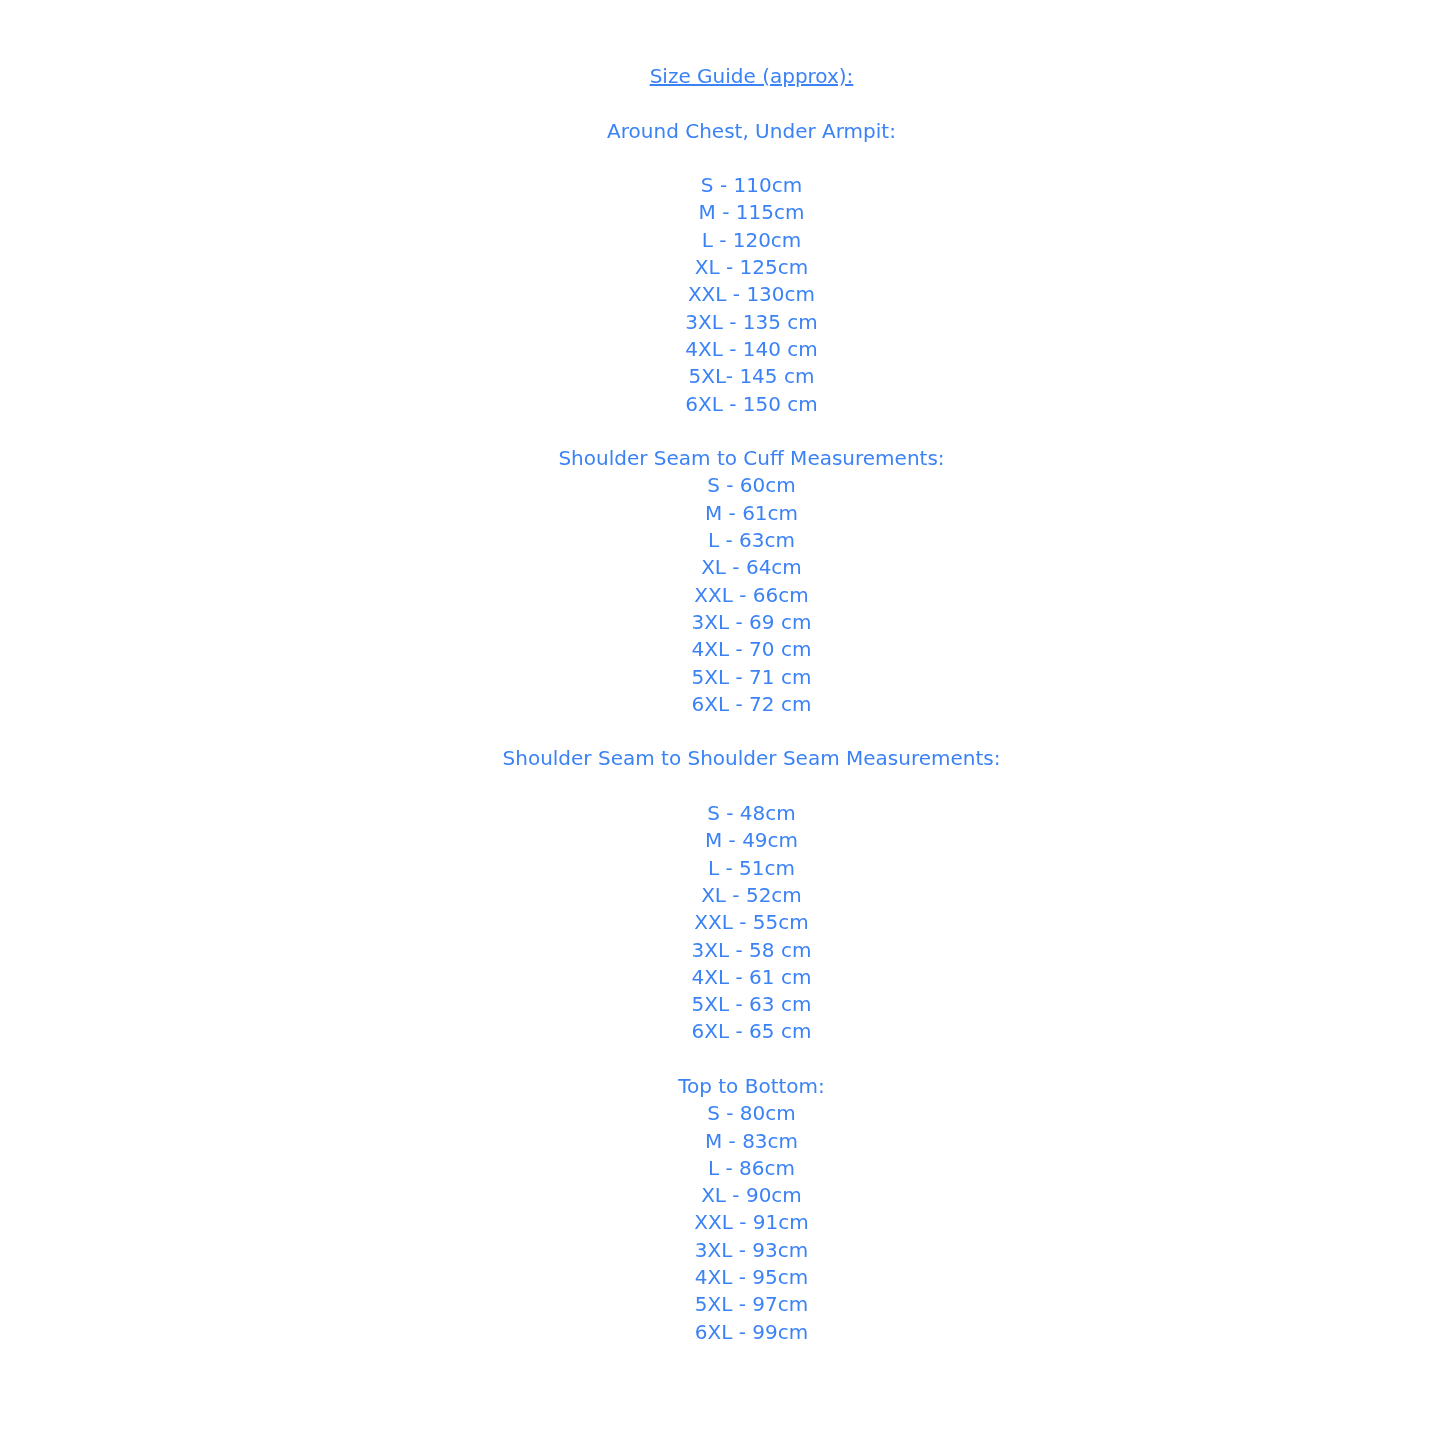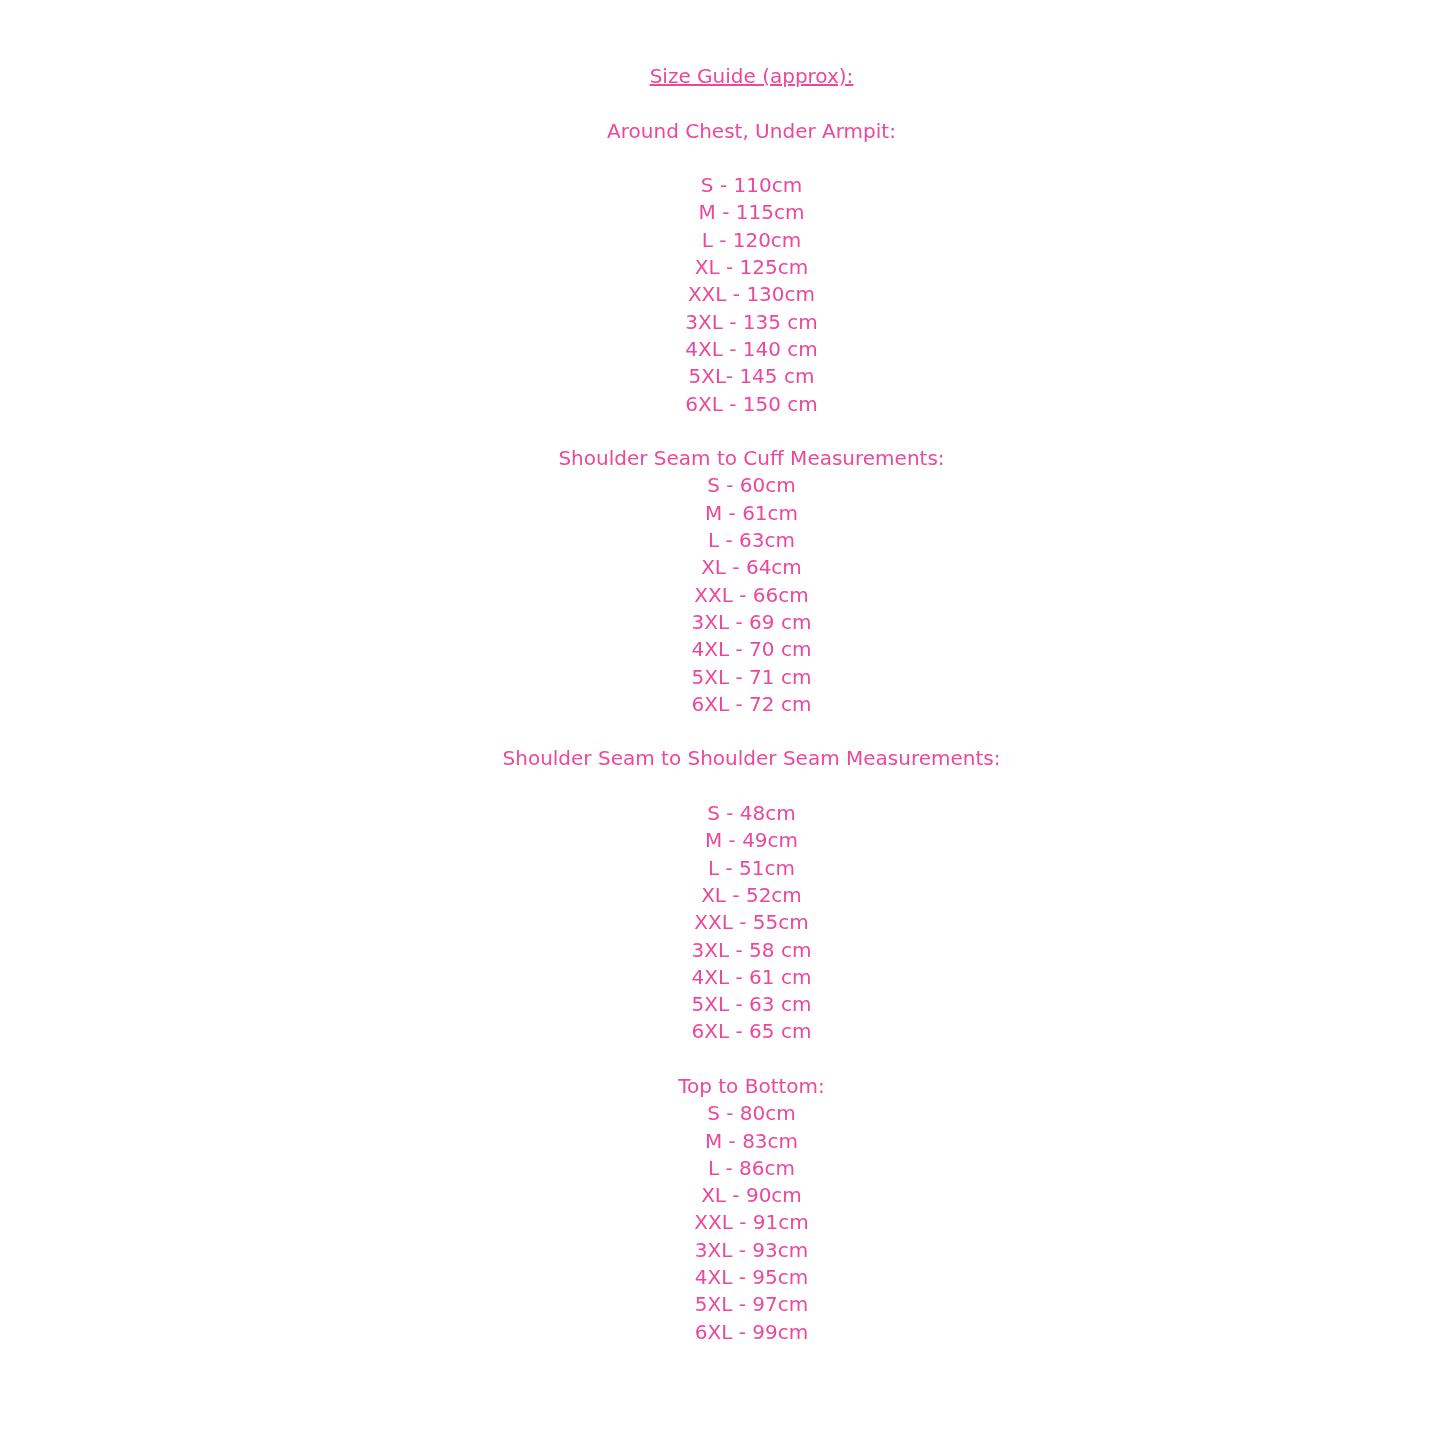--- a/index.html
+++ b/index.html
@@ -7,21 +7,21 @@
     padding: 0;
     background: #ffffff;
   }
   .canvas {
     position: relative;
     width: 1445px;
     height: 1445px;
     background: #ffffff;
     overflow: hidden;
     font-family: "DejaVu Sans", "Liberation Sans", sans-serif;
-    color: #ec4899;
+    color: #3b82f6;
   }
   .content {
     position: absolute;
     top: 63px;
     left: 0;
     right: 0;
     text-align: center;
     
     transform: translateX(29px);
   }

